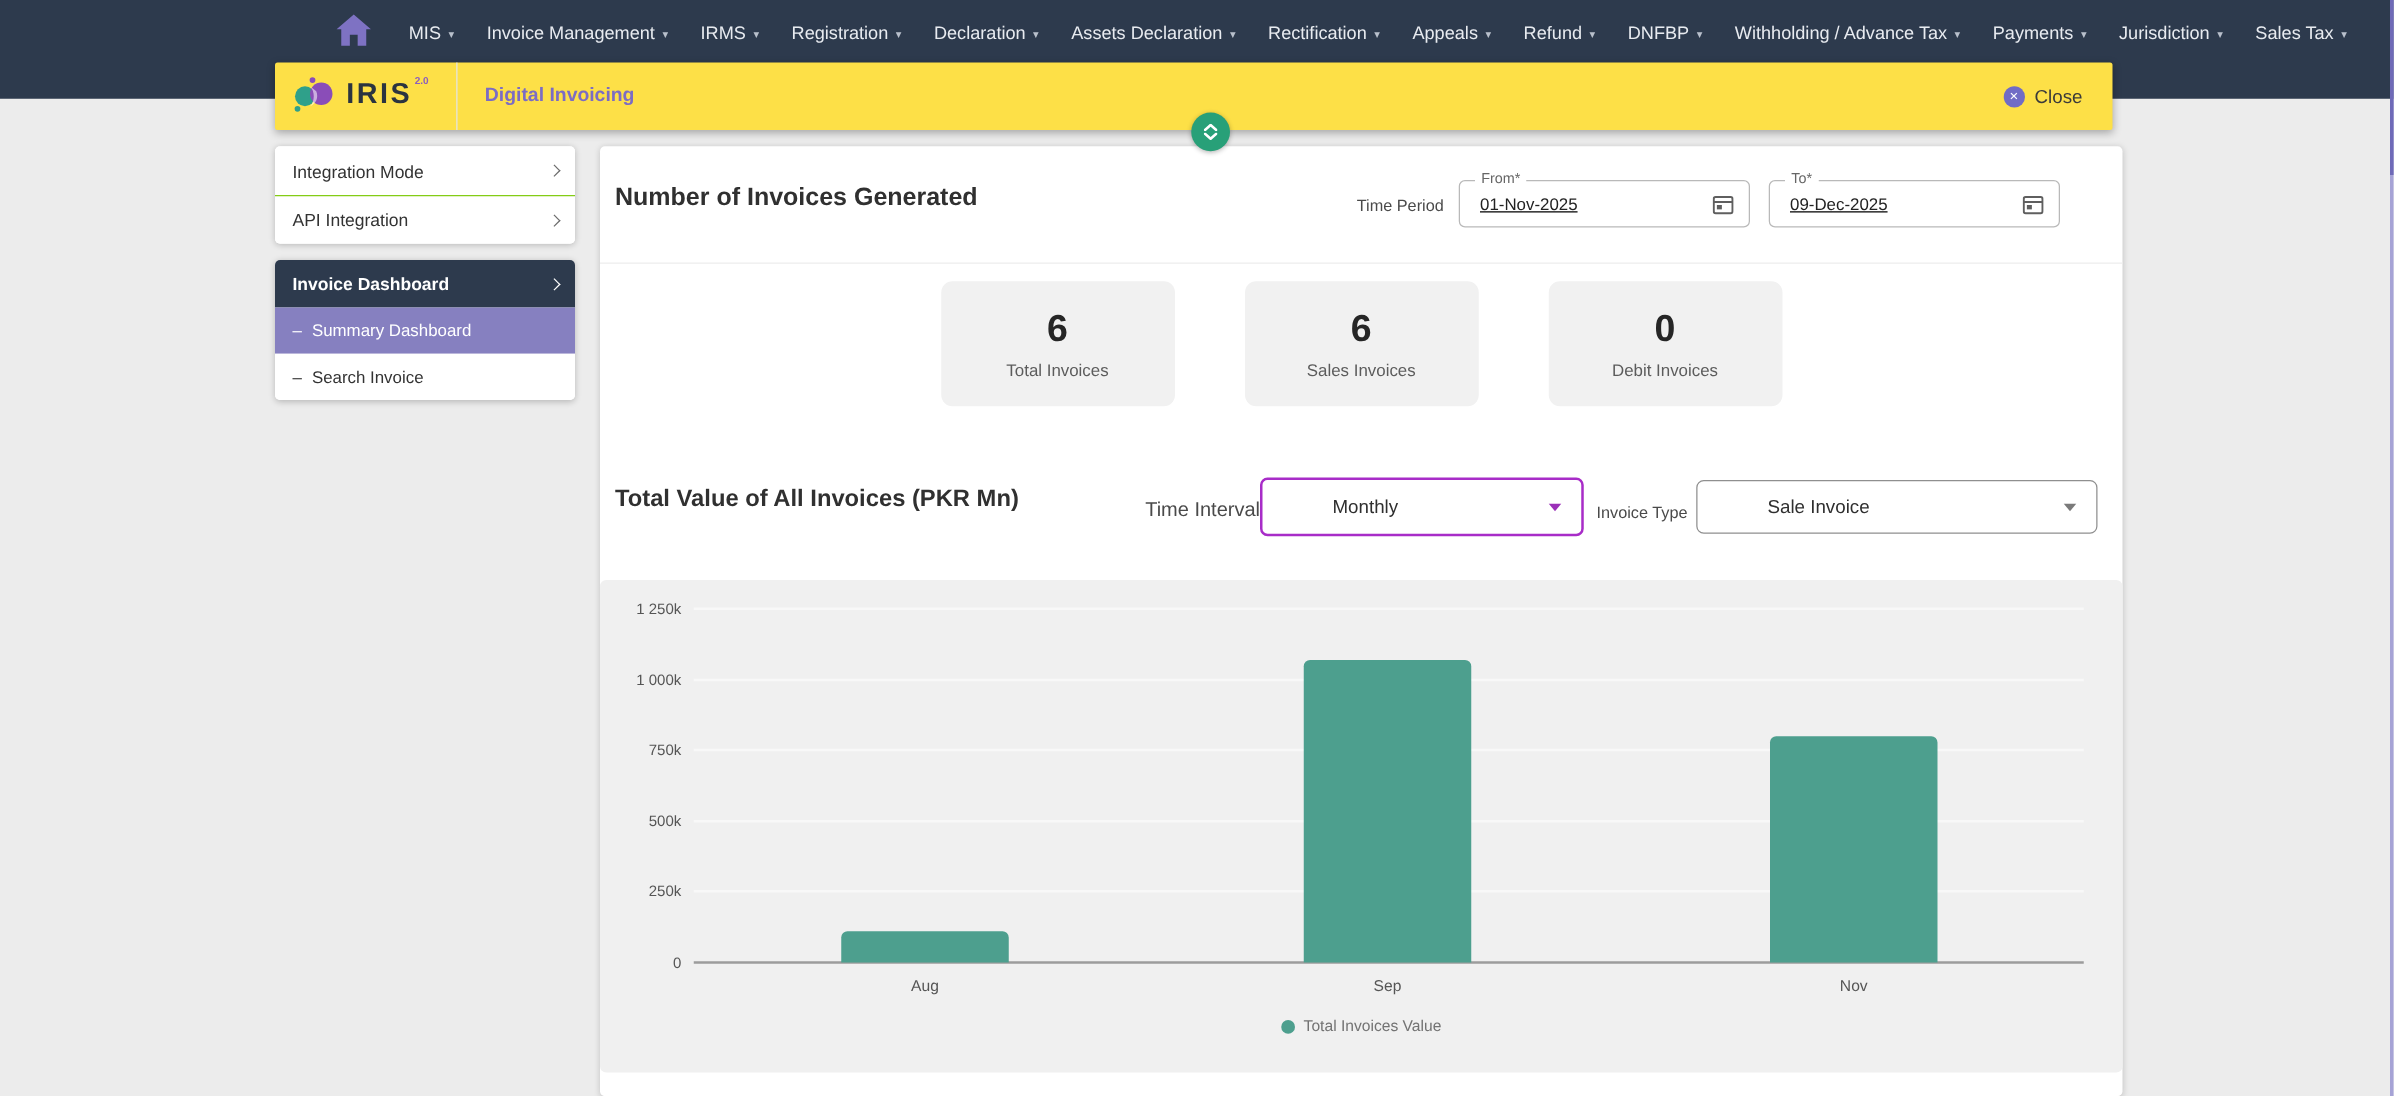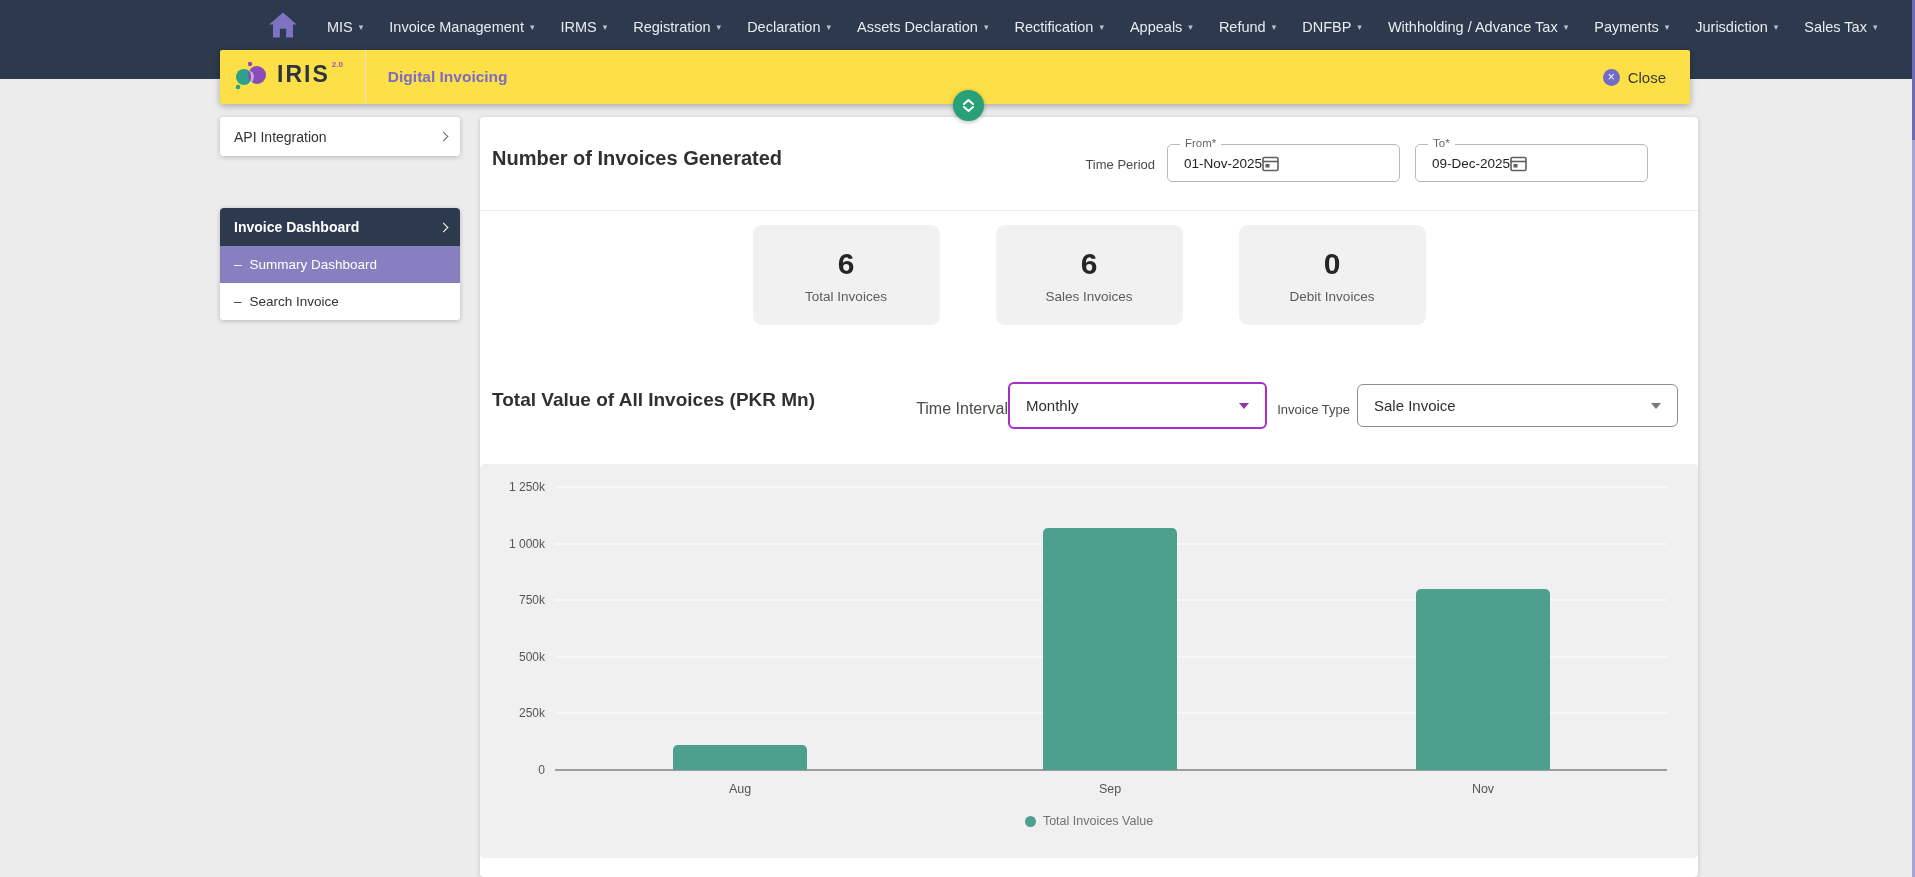--- a/index.html
+++ b/index.html
@@ -31,53 +31,53 @@
   .close-x { width:17px; height:17px; border-radius:50%; background:#716cc5; color:#fff; font-size:12px; line-height:17px; text-align:center; display:inline-block; }
 
   
   .scroll-toggle { position:absolute; left:953px; top:90px; width:31px; height:31px; border-radius:50%; background:#28a078; border:none; cursor:pointer; z-index:30; box-shadow:0 1px 4px rgba(0,0,0,.3); display:flex; flex-direction:column; align-items:center; justify-content:center; gap:1px; }
 
   
   .side-card { position:absolute; left:220px; width:240px; background:#fff; border-radius:4px; box-shadow:0 1px 5px rgba(0,0,0,.22); overflow:hidden; }
   .side-card.one { top:117px; }
   .side-card.two { top:208px; }
   .side-row { height:39px; display:flex; align-items:center; justify-content:space-between; padding:0 13px 0 14px; font-size:14px; color:#333; cursor:pointer; background:#fff; }
-  .side-card.one .side-row + .side-row { border-top:4px solid #84cc16; }
+  .side-card.one .side-row + .side-row { border-top:1px solid #84cc16; }
   .side-row.head { height:38px; background:#2d3a4d; color:#fff; font-weight:bold; }
   .side-row.sub { height:37px; font-size:13.5px; }
   .side-row.sub.active { background:#8680c0; color:#fff; }
   .side-row.sub .dash { margin-right:8px; color:inherit; }
   .side-label { display:flex; align-items:center; }
   .chev { width:7px; height:7px; border-right:1.6px solid #6b6b6b; border-bottom:1.6px solid #6b6b6b; transform:rotate(-45deg); }
   .side-row.head .chev { border-color:#fff; }
 
   
   .panel { position:absolute; left:480px; top:117px; width:1218px; height:760px; background:#fff; border-radius:4px; box-shadow:0 1px 5px rgba(0,0,0,.18); }
   .panel-title { position:absolute; left:12px; top:30px; font-size:20px; font-weight:bold; color:#303030; }
   .tp-label { position:absolute; left:575px; top:40px; width:100px; text-align:right; font-size:13px; color:#4a4a4a; }
-  .date-field { position:absolute; top:27px; width:233px; height:38px; border:1px solid #b9b9b9; border-radius:5px; background:#fff; display:flex; align-items:center; justify-content:flex-start; padding:0 12px 0 16px; cursor:text; }
+  .date-field { position:absolute; top:27px; width:233px; height:38px; border:1px solid #b9b9b9; border-radius:5px; background:#fff; display:flex; align-items:center; justify-content:space-between; padding:0 12px 0 16px; cursor:text;text-decoration:underline; }
   .date-field.from { left:687px; }
   .date-field.to { left:935px; }
   .float-label { position:absolute; top:-8px; left:12px; background:#fff; padding:0 5px; font-size:11.5px; color:#666; }
   .date-value { font-size:13.5px; color:#222; }
   .cal-icon { cursor:pointer; display:flex; }
   .hdr-divider { position:absolute; left:0; top:93px; width:100%; border-top:1px solid #ededed; }
 
   .stats-row { position:absolute; left:0; top:108px; width:100%; display:flex; justify-content:center; gap:56px; }
   .stat-card { width:187px; height:100px; background:#f1f1f1; border-radius:9px; display:flex; flex-direction:column; align-items:center; justify-content:center; gap:8px; }
   .stat-value { font-size:30px; font-weight:bold; color:#262626; }
   .stat-label { font-size:13.5px; color:#5c5c5c; }
 
   .section2-title { position:absolute; left:12px; top:272px; font-size:19px; font-weight:bold; color:#303030; }
   .ti-label { position:absolute; left:428px; top:283px; width:100px; text-align:right; font-size:16px; color:#4a4a4a; }
   .select { position:absolute; display:flex; align-items:center; justify-content:space-between; background:#fff; cursor:pointer; border-radius:6px; }
   .select-monthly { left:528px; top:265px; width:259px; height:47px; border:2px solid #a82cc8; padding:0 16px; }
   .select-invoice { left:877px; top:267px; width:321px; height:43px; border:1px solid #8f8f8f; padding:0 16px; }
   .it-label { position:absolute; left:790px; top:285px; width:80px; text-align:right; font-size:13px; color:#4a4a4a; }
-  .select-text { font-size:15px; color:#2f2f2f; }
+  .select-text { font-size:15px; color:#2f2f2f;margin-left:40px; }
   .tri { width:0; height:0; border-left:5px solid transparent; border-right:5px solid transparent; border-top:6px solid #7a7a7a; }
   .select-monthly .tri { border-top-color:#9b2fb8; }
 
   
   .chart-bg { position:absolute; left:0; top:347px; width:1218px; height:394px; background:#f0f0f0; border-radius:5px; }
   .plot { position:absolute; inset:0; }
   .gridline { position:absolute; left:75px; width:1112px; height:2px; background:#f8f8f8; }
   .gridline.base { background:#9c9c9c; height:2px; }
   .ytick { position:absolute; left:0; width:65px; text-align:right; font-size:12px; color:#555; }
   .bar { position:absolute; width:134px; border-radius:5px 5px 0 0; }
@@ -210,20 +210,24 @@
     </span>
     <span style="display:flex;">
       <svg width="11" height="6" viewBox="0 0 11 6">
           <polyline points="1,1 5.5,5 10,1" fill="none" stroke="#fff" stroke-width="2" stroke-linecap="round" stroke-linejoin="round"></polyline>
         </svg>
     </span>
   </button>
 
   <aside>
     <div class="side-card one">
+      <div class="side-row">
+        <span class="side-label">Integration Mode</span>
+        <span class="chev"></span>
+      </div>
       <div class="side-row">
         <span class="side-label">API Integration</span>
         <span class="chev"></span>
       </div>
     </div>
     <div class="side-card two">
       <div class="side-row head">
         <span class="side-label">Invoice Dashboard</span>
         <span class="chev"></span>
       </div>

